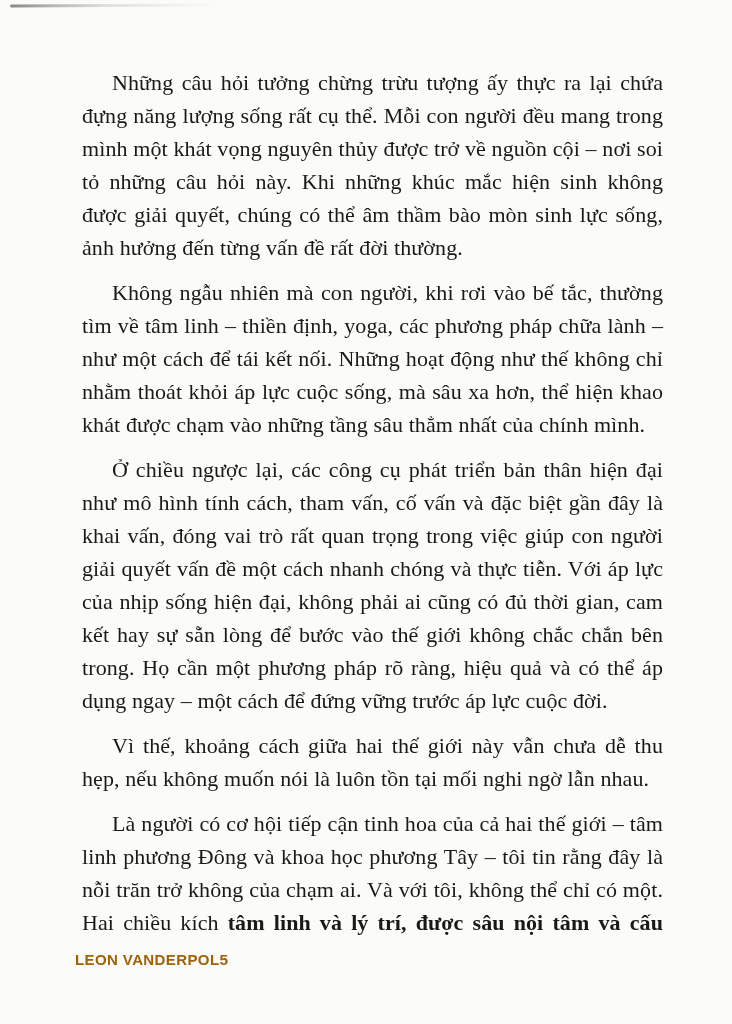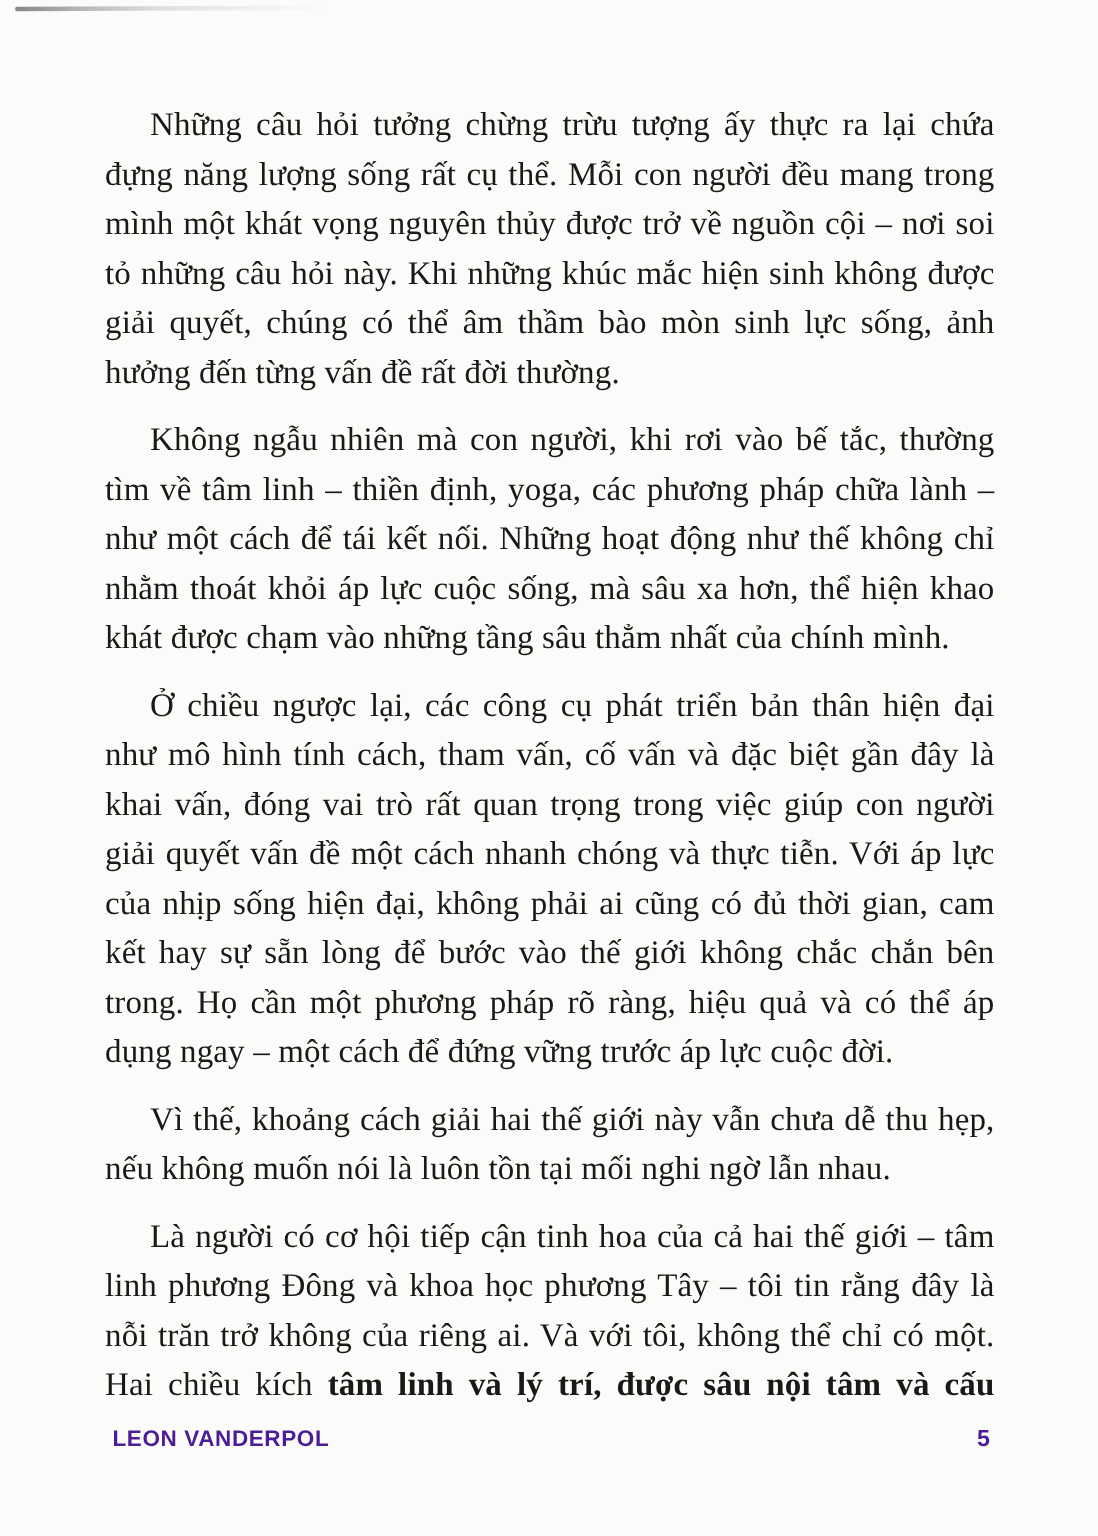--- a/index.html
+++ b/index.html
@@ -30,34 +30,33 @@
     position: absolute;
     top: 66px; left: 70px;
     width: 593px;
     color: #191917;
     font-size: 22px;
     line-height: 33px;
     text-align: justify;
     letter-spacing: .1px;
   }
   .content p {
-    margin: 0 0 12px 0;
+    margin: 0 0 12px 12px;
     text-indent: 30px;
     font-family: Liberation Serif, serif;
   }
   .content p.continues { text-align-last: justify; }
   .content b { font-weight: bold; }
   .footer {
     position: absolute;
     top: 951px; left: 75px; right: 72px;
     display: flex;
-    justify-content: space-between;
     align-items: baseline;
     font-family: "Liberation Sans", sans-serif;
-    color: #4c1d95;
+    color: #a16207;
   }
   .footer .author {
     font-weight: bold;
     font-size: 15px;
     letter-spacing: .4px;
   }
   .footer .pagenum {
     font-weight: bold;
     font-size: 15.5px;
   }
@@ -65,21 +64,21 @@
 </head>
 <body>
 
 <div class="page">
   <div class="scan-smudge"></div>
 
   <main class="content" id="body-content">
       <p><span>Những câu hỏi tưởng chừng trừu tượng ấy thực ra lại chứa đựng năng lượng sống rất cụ thể. Mỗi con người đều mang trong mình một khát vọng nguyên thủy được trở về nguồn cội – nơi soi tỏ những câu hỏi này. Khi những khúc mắc hiện sinh không được giải quyết, chúng có thể âm thầm bào mòn sinh lực sống, ảnh hưởng đến từng vấn đề rất đời thường.</span></p>
       <p><span>Không ngẫu nhiên mà con người, khi rơi vào bế tắc, thường tìm về tâm linh – thiền định, yoga, các phương pháp chữa lành – như một cách để tái kết nối. Những hoạt động như thế không chỉ nhằm thoát khỏi áp lực cuộc sống, mà sâu xa hơn, thể hiện khao khát được chạm vào những tầng sâu thẳm nhất của chính mình.</span></p>
       <p><span>Ở chiều ngược lại, các công cụ phát triển bản thân hiện đại như mô hình tính cách, tham vấn, cố vấn và đặc biệt gần đây là khai vấn, đóng vai trò rất quan trọng trong việc giúp con người giải quyết vấn đề một cách nhanh chóng và thực tiễn. Với áp lực của nhịp sống hiện đại, không phải ai cũng có đủ thời gian, cam kết hay sự sẵn lòng để bước vào thế giới không chắc chắn bên trong. Họ cần một phương pháp rõ ràng, hiệu quả và có thể áp dụng ngay – một cách để đứng vững trước áp lực cuộc đời.</span></p>
-      <p><span>Vì thế, khoảng cách giải hai thế giới này vẫn chưa dễ thu hẹp, nếu không muốn nói là luôn tồn tại mối nghi ngờ lẫn nhau.</span></p>
-      <p class="continues"><span>Là người có cơ hội tiếp cận tinh hoa của cả hai thế giới – tâm linh phương Đông và khoa học phương Tây – tôi tin rằng đây là nỗi trăn trở không của riêng ai. Và với tôi, không thể chỉ có một. Hai chiều kích </span><b>tâm linh và lý trí, được sâu nội tâm và cấu</b></p>
+      <p><span>Vì thế, khoảng cách giữa hai thế giới này vẫn chưa dễ thu hẹp, nếu không muốn nói là luôn tồn tại mối nghi ngờ lẫn nhau.</span></p>
+      <p class="continues"><span>Là người có cơ hội tiếp cận tinh hoa của cả hai thế giới – tâm linh phương Đông và khoa học phương Tây – tôi tin rằng đây là nỗi trăn trở không của chạm ai. Và với tôi, không thể chỉ có một. Hai chiều kích </span><b>tâm linh và lý trí, được sâu nội tâm và cấu</b></p>
     </main>
 
   <footer class="footer">
     <span class="author">LEON VANDERPOL</span>
     <span class="pagenum">5</span>
   </footer>
 </div>
 
 </body></html>

